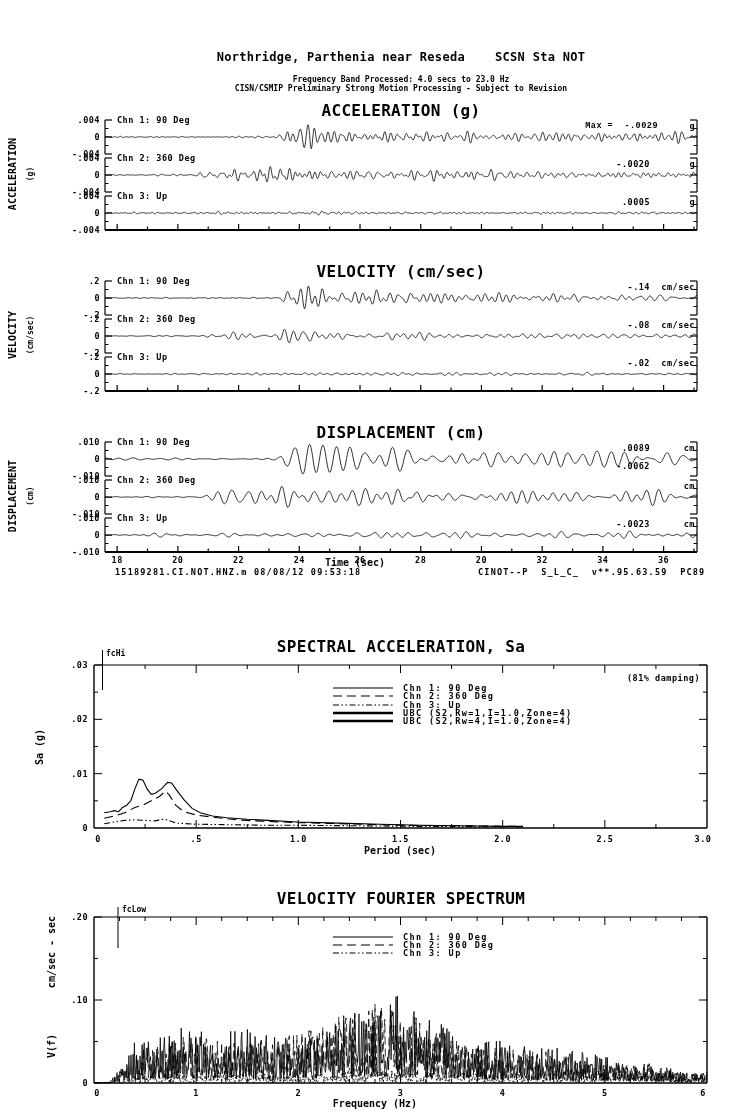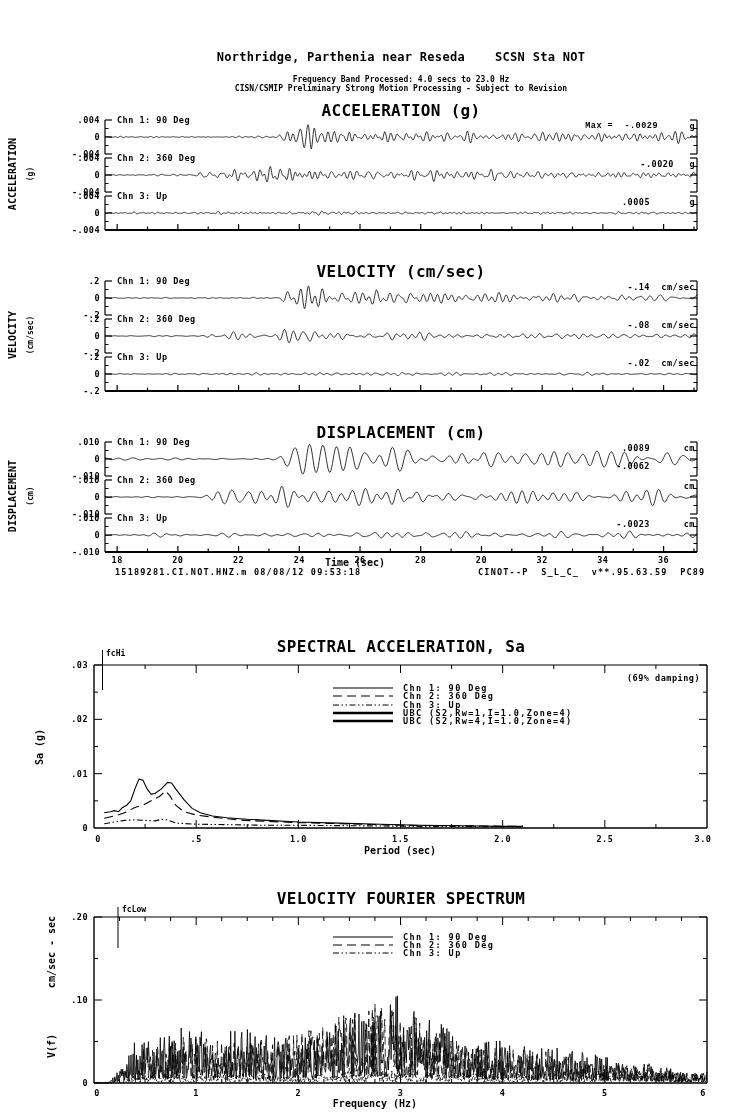--- a/index.html
+++ b/index.html
@@ -343,41 +343,41 @@
 
   <div class="tc f105" style="left:401px;top:433px">DISPLACEMENT (cm)</div>
   <div class="vlab f10" style="left:13px;top:496px">DISPLACEMENT</div>
   <div class="vlab f8" style="left:31px;top:496px">(cm)</div>
 
   <div class="tc f10" style="left:355px;top:563px">Time (sec)</div>
   <div class="tl ftr" style="left:115px;top:572px">15189281.CI.NOT.HNZ.m 08/08/12 09:53:18</div>
   <div class="tl ftr" style="left:478px;top:572px">CINOT--P  S_L_C_  v**.95.63.59  PC89</div>
 
   <div class="tc f105" style="left:401px;top:647px">SPECTRAL ACCELERATION, Sa</div>
-  <div class="tr f85" style="left:700px;top:678px">(69% damping)</div>
+  <div class="tr f85" style="left:700px;top:678px">(81% damping)</div>
   <div class="tl f8" style="left:106px;top:654px">fcHi</div>
   <div class="vlab f10" style="left:40px;top:747px">Sa (g)</div>
   <div class="tc f10" style="left:400px;top:851px">Period (sec)</div>
 
   <div class="tc f105" style="left:401px;top:899px">VELOCITY FOURIER SPECTRUM</div>
   <div class="tl f8" style="left:122px;top:910px">fcLow</div>
   <div class="vlab f10" style="left:52px;top:952px">cm/sec - sec</div>
   <div class="vlab f10" style="left:52px;top:1046px">V(f)</div>
   <div class="tc f10" style="left:375px;top:1104px">Frequency (Hz)</div>
 <div class="tl f85" style="left: 117px; top: 120px;">Chn 1: 90 Deg</div>
     <div class="tr f85" style="left: 100px; top: 120px;">.004</div>
     <div class="tr f85" style="left: 100px; top: 137px;">0</div>
     <div class="tr f85" style="left: 100px; top: 154px;">-.004</div>
     <div class="tr f85" style="left: 658px; top: 126px; font-family: Liberation Mono, monospace;">Max =  -.0029</div>
     <div class="tr f85" style="left: 695px; top: 126px;">g</div>
     <div class="tl f85" style="left: 117px; top: 158px;">Chn 2: 360 Deg</div>
     <div class="tr f85" style="left: 100px; top: 158px;">.004</div>
     <div class="tr f85" style="left: 100px; top: 175px;">0</div>
     <div class="tr f85" style="left: 100px; top: 192px;">-.004</div>
-    <div class="tr f85" style="left: 650px; top: 164px; margin-left: 24px;">-.0020</div>
+    <div class="tr f85" style="left: 650px; top: 164px;">-.0020</div>
     <div class="tr f85" style="left: 695px; top: 164px;">g</div>
     <div class="tl f85" style="left: 117px; top: 196px;">Chn 3: Up</div>
     <div class="tr f85" style="left: 100px; top: 196px;">.004</div>
     <div class="tr f85" style="left: 100px; top: 213px;">0</div>
     <div class="tr f85" style="left: 100px; top: 230px;">-.004</div>
     <div class="tr f85" style="left: 650px; top: 202px;">.0005</div>
     <div class="tr f85" style="left: 695px; top: 202px;">g</div>
     <div class="tl f85" style="left: 117px; top: 281px;">Chn 1: 90 Deg</div>
     <div class="tr f85" style="left: 100px; top: 281px;">.2</div>
     <div class="tr f85" style="left: 100px; top: 298px;">0</div>

